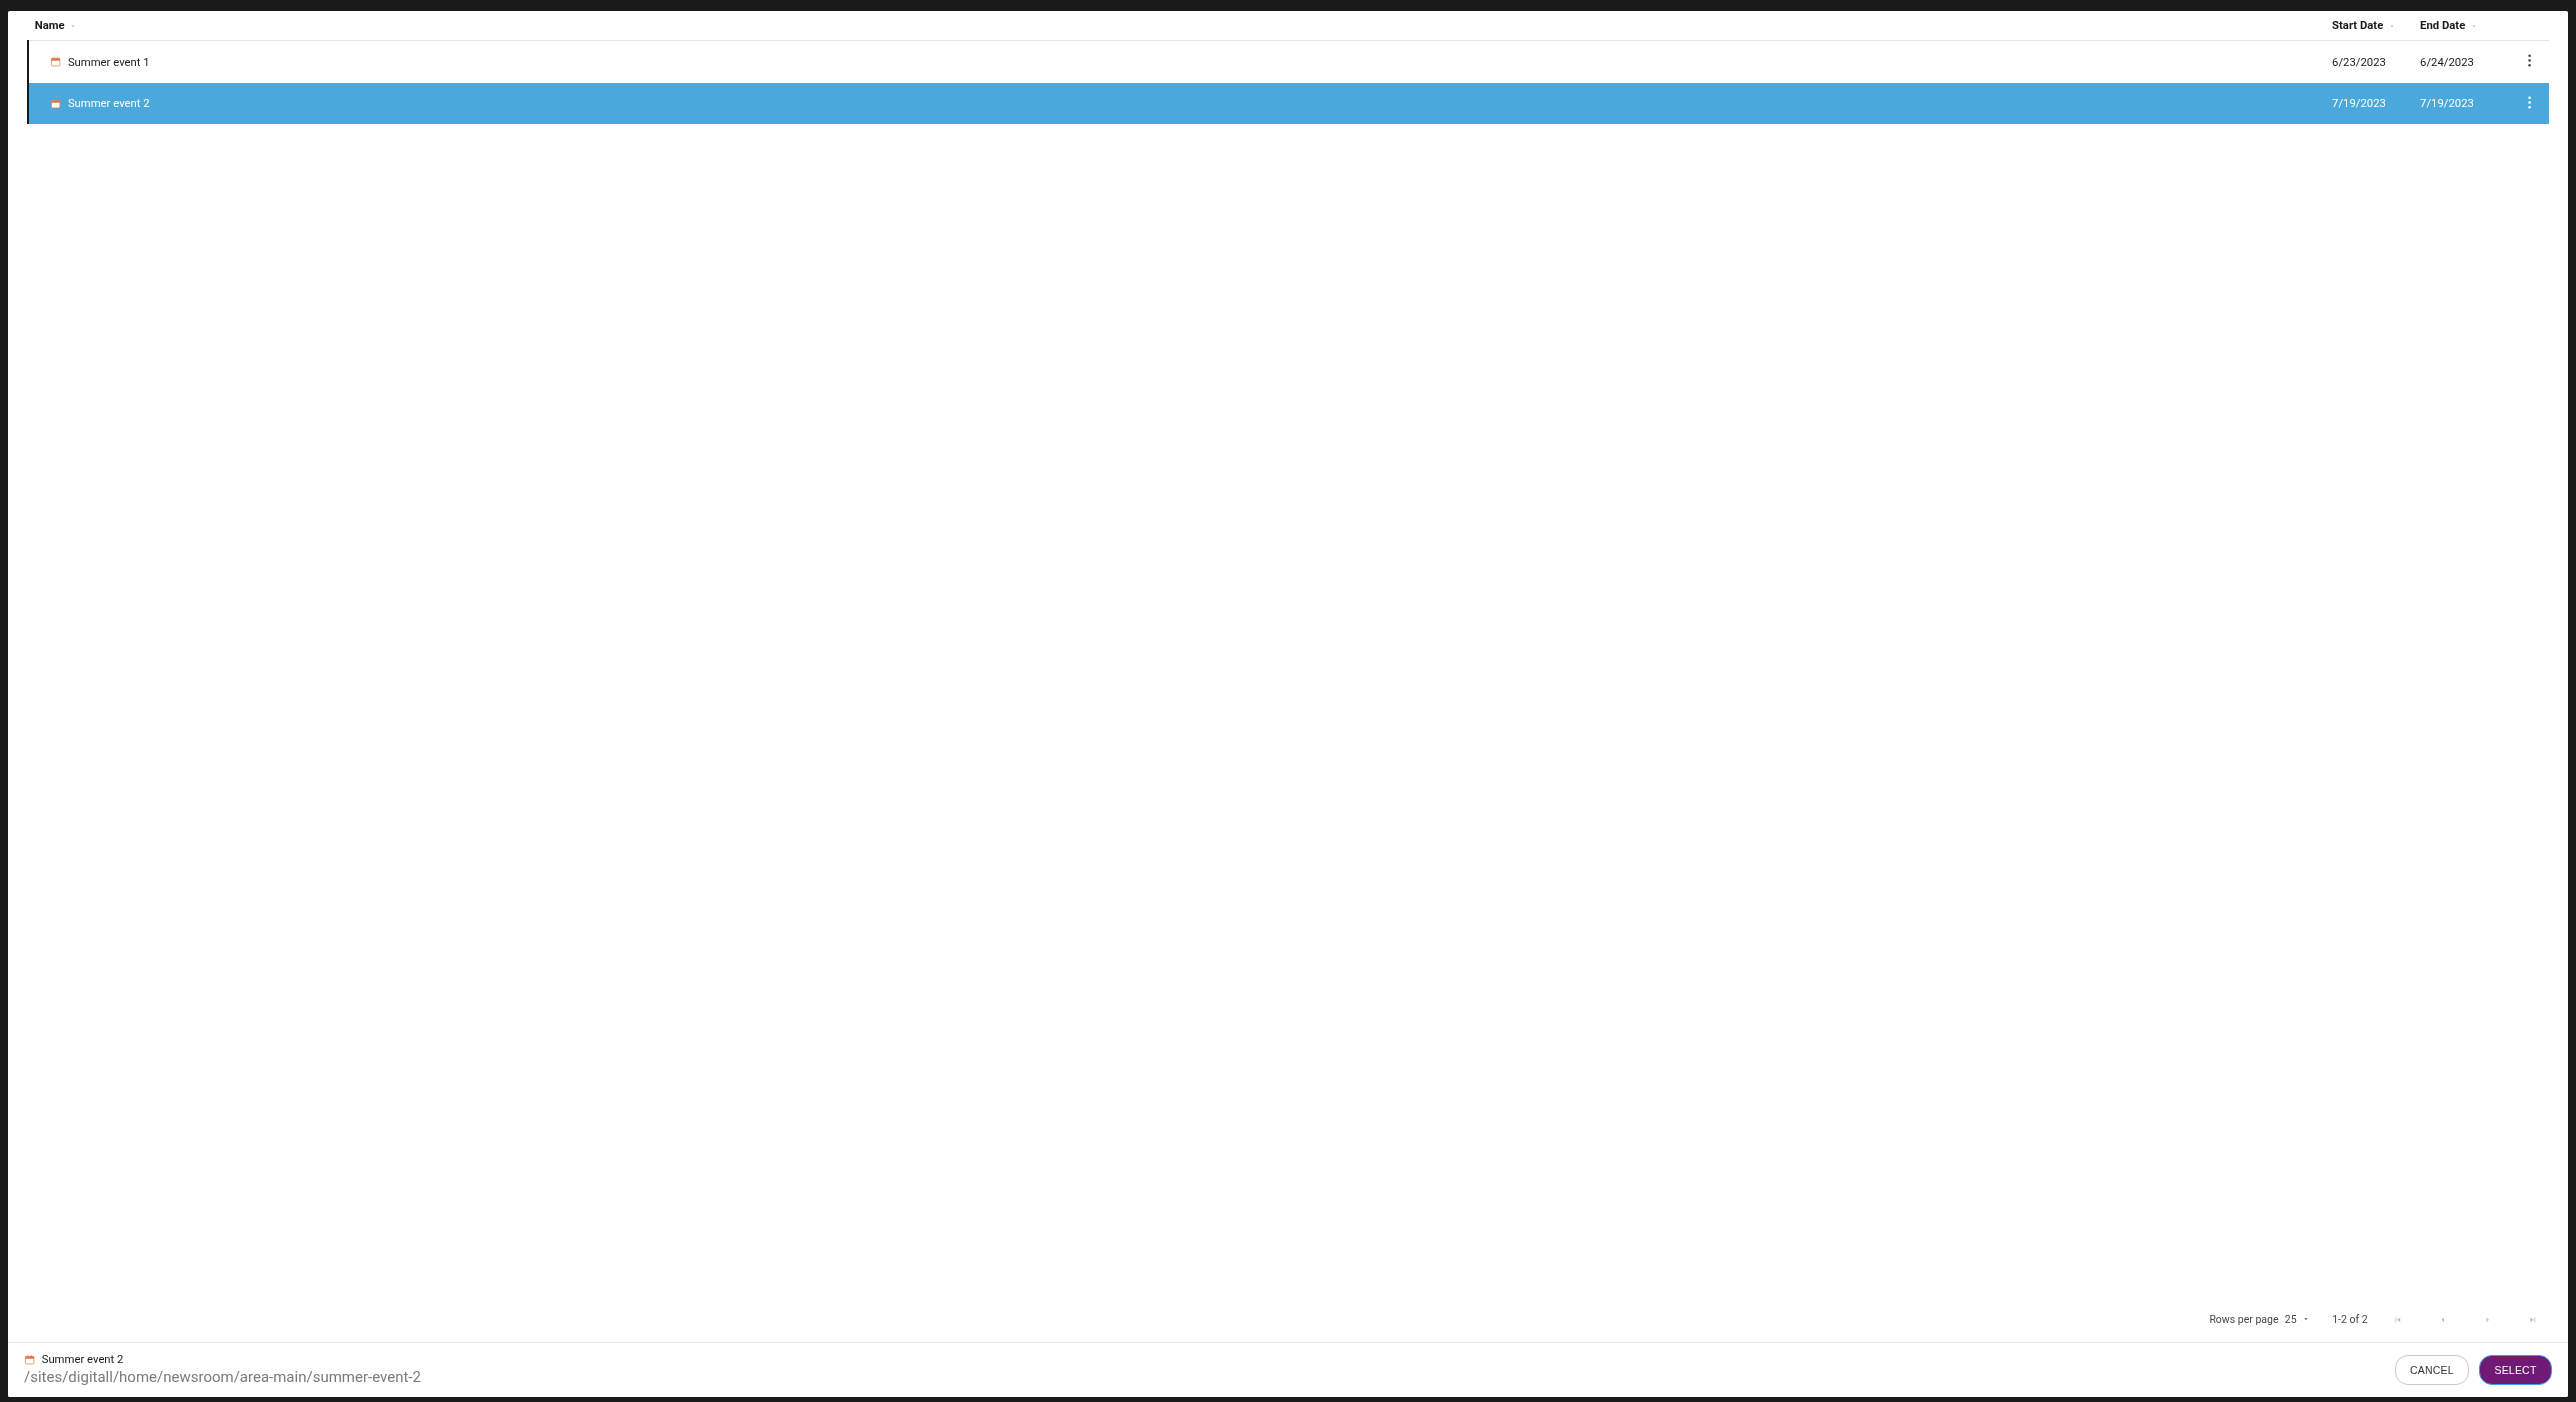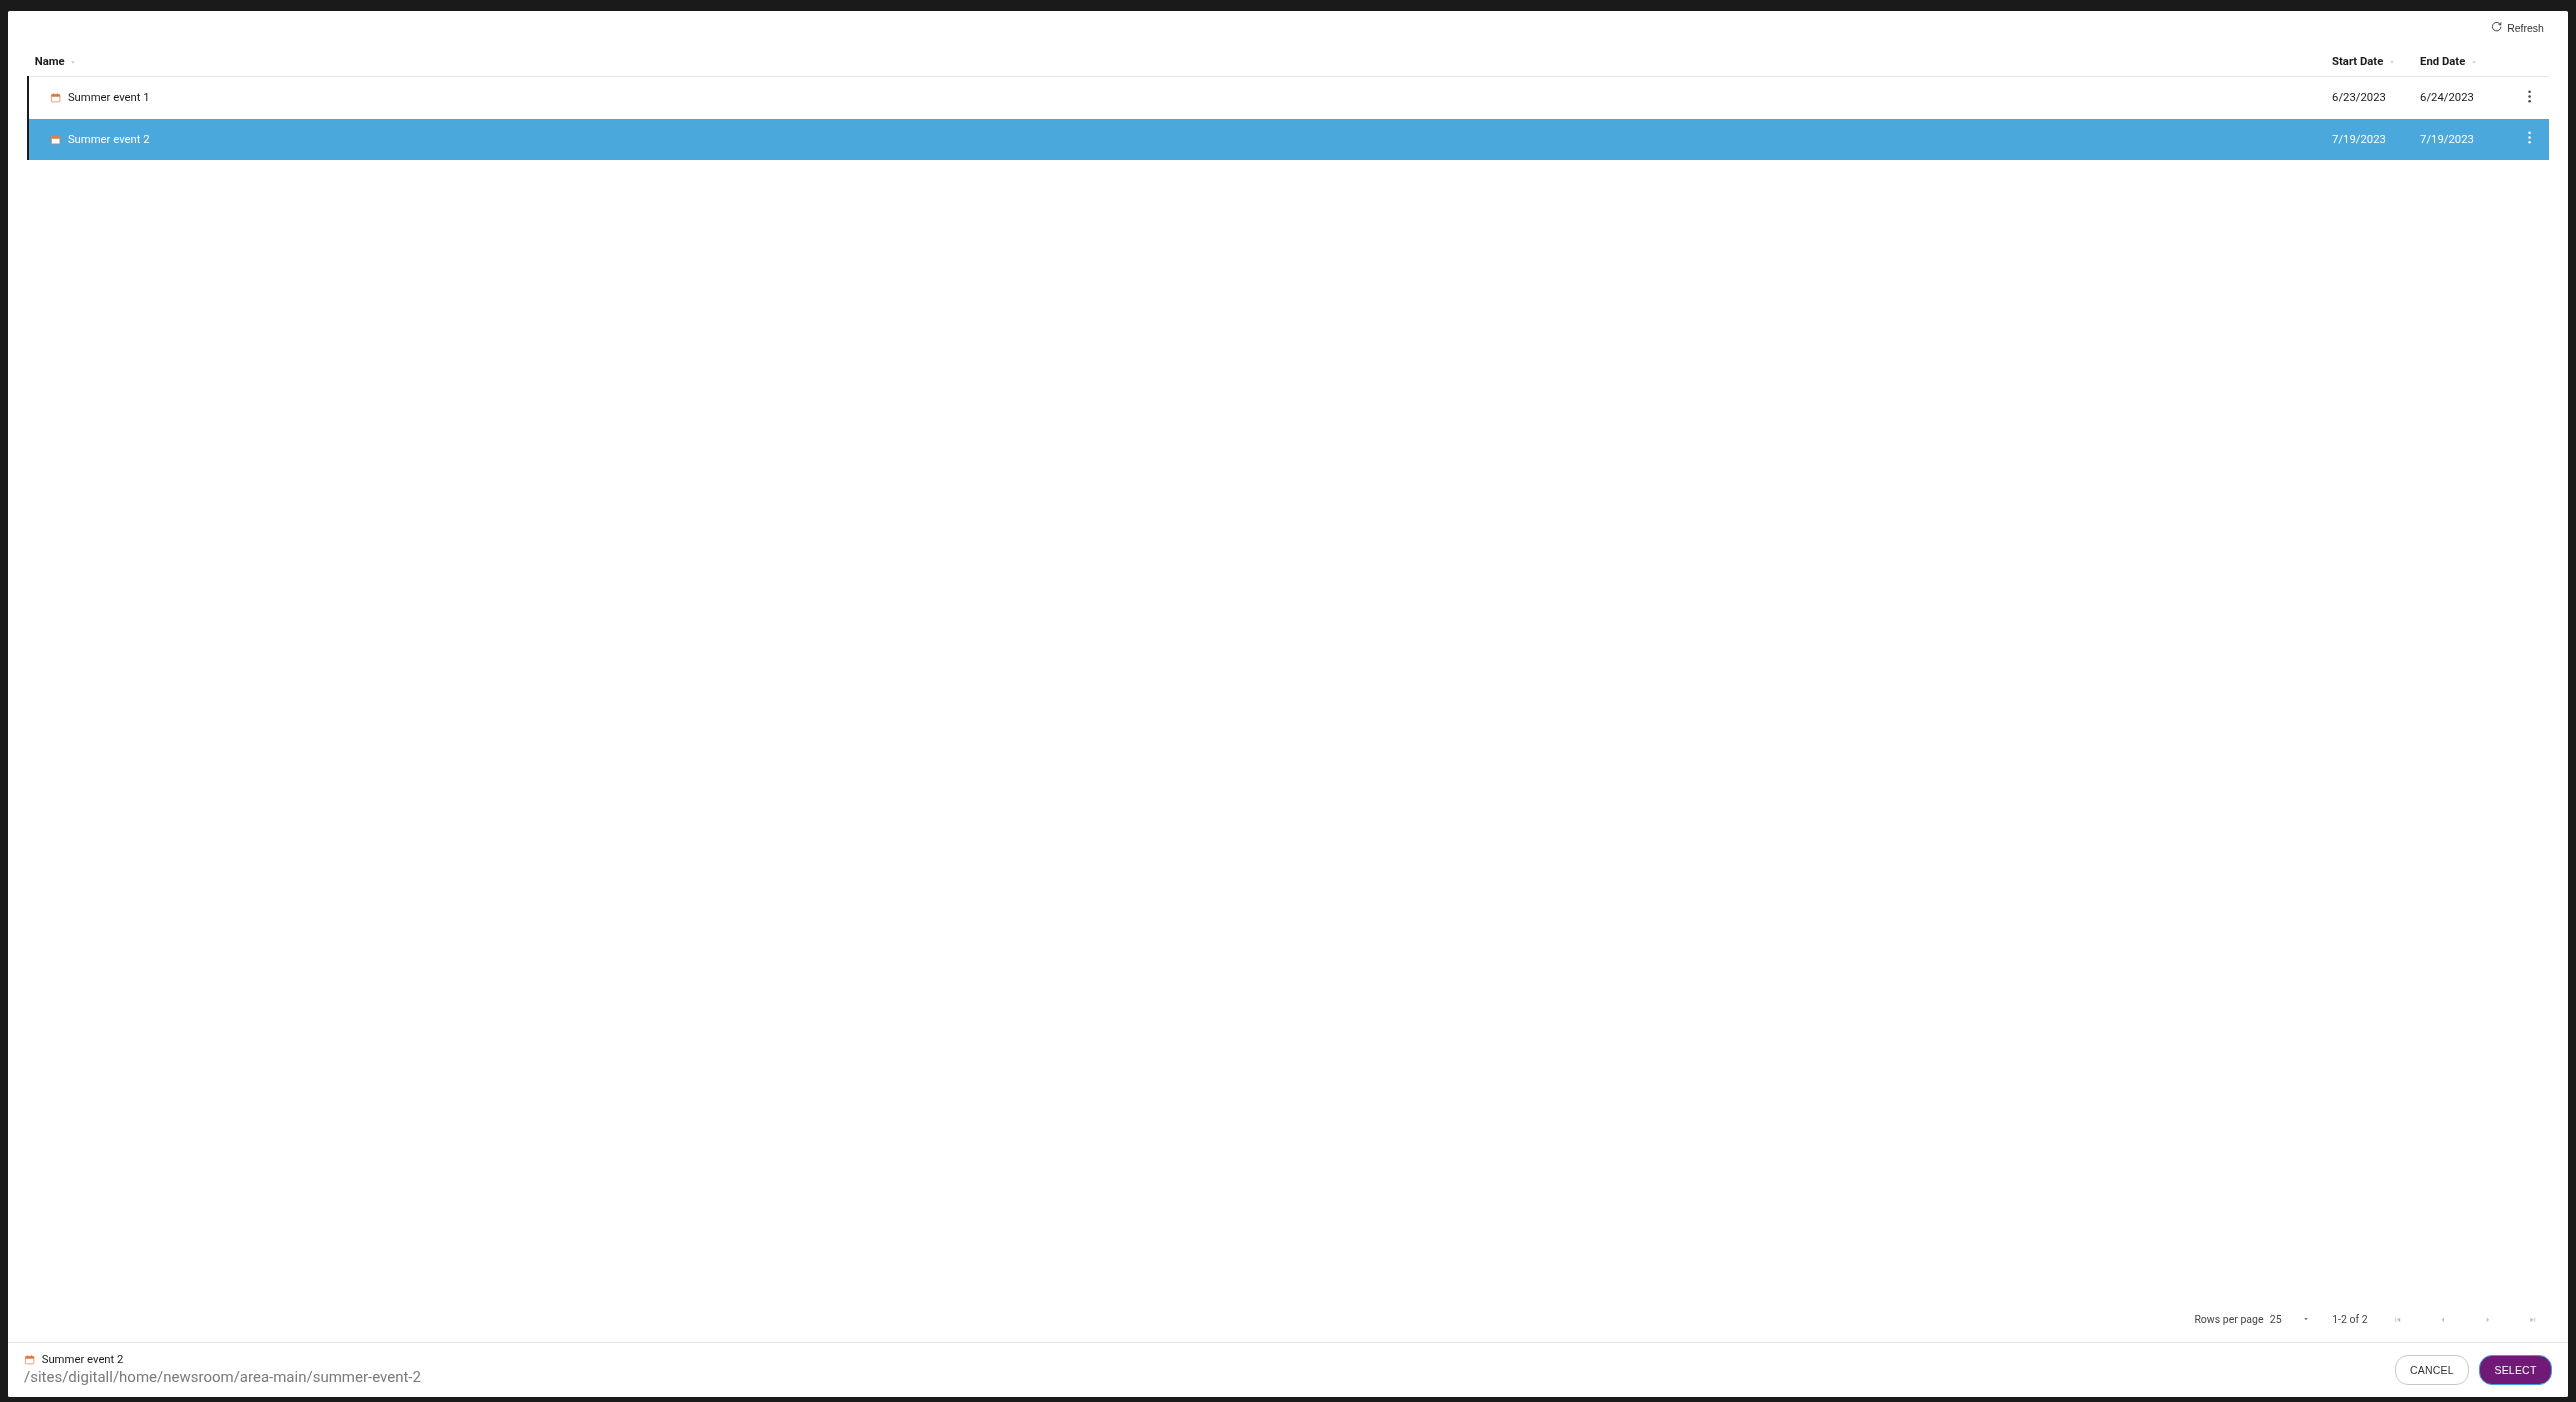--- a/index.html
+++ b/index.html
@@ -153,21 +153,21 @@
       color: #444;
     }
     .rows-per-page {
       display: inline-flex;
       align-items: center;
       gap: 6.4px;
     }
     .rpp-select {
       display: inline-flex;
       align-items: center;
-      gap: 20px;
+      gap: 5px;
       cursor: pointer;
     }
     .rpp-select svg {
       width: 8px;
       height: 8px;
     }
     .pager-btns {
       display: inline-flex;
       align-items: center;
       gap: 29px;
@@ -240,31 +240,20 @@
       color: #ffffff;
     }
   </style>
 </head>
 <body>
 
 <div class="modal-backdrop">
   <div class="modal">
 
 
-    <div class="toolbar">
-      <button class="refresh-btn">
-        <span class="refresh-icon">
-          <svg viewBox="0 0 24 24" fill="none" stroke="#333" stroke-width="2">
-            <path d="M21 12a9 9 0 1 1-3.1-6.8L21 8"></path>
-            <path d="M21 3v5h-5"></path>
-          </svg>
-        </span>
-        <span>Refresh</span>
-      </button>
-    </div>
 
     <div class="table-wrap">
       <table class="data-table">
         <colgroup>
           <col class="col-name">
           <col class="col-start">
           <col class="col-end">
           <col class="col-actions">
         </colgroup>
         <thead>

